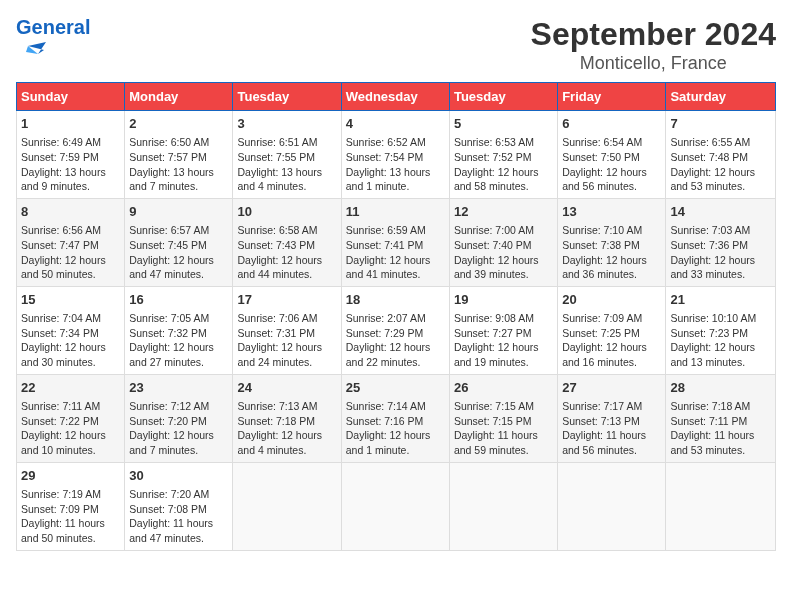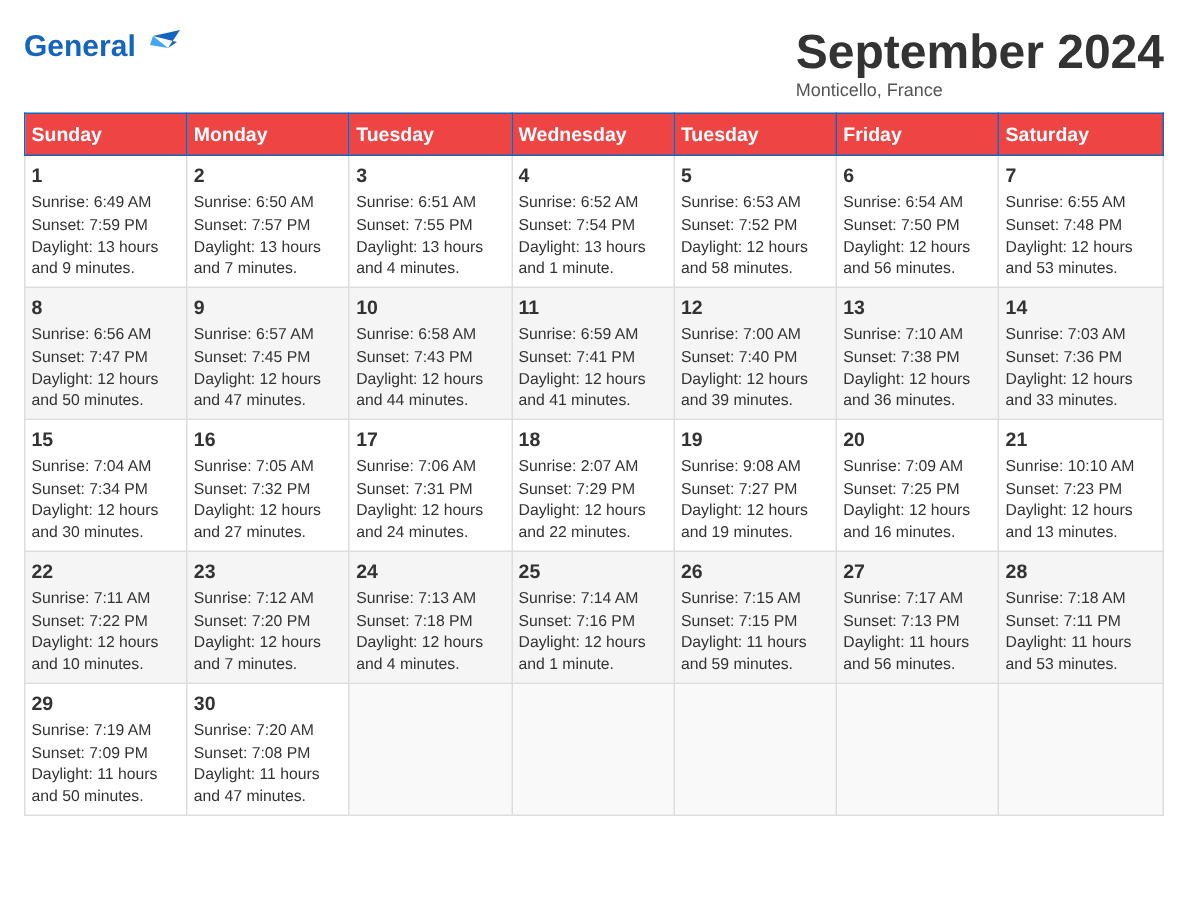--- a/index.html
+++ b/index.html
@@ -23,29 +23,29 @@
     .logo-text {
       font-size: 20px;
       font-weight: bold;
       color: #333;
       line-height: 1.1;
     }
     .logo-text span {
       color: #1565c0;
     }
     .title-block {
-      text-align: left;
+      text-align: center;
     }
     .month-title {
       font-size: 32px;
       font-weight: bold;
       color: #333;
     }
     .subtitle {
-      font-size: 12px;
+      font-size: 18px;
       color: #555;
     }
     table {
       width: 100%;
       border-collapse: collapse;
       font-size: 11px;
     }
     thead tr {
       background-color: #ef4444;
       color: #fff;
@@ -81,21 +81,21 @@
     .empty {
       background: #f9f9f9;
     }
   </style>
 </head>
 <body>
 
 <div class="header">
   <div class="logo">
     <div>
-      <div style="display:flex;align-items:center;">
+      <div style="display:flex;align-items:flex-start;flex-direction:column;">
         <span class="logo-text"><span>General</span></span>
         <svg width="30" height="30" viewBox="0 0 30 30" style="margin-left:2px;">
           <polygon points="10,8 28,4 20,16 26,12" fill="#1565c0"></polygon>
           <polygon points="10,8 20,16 8,14" fill="#42a5f5"></polygon>
         </svg>
       </div>
     </div>
   </div>
   <div class="title-block">
     <div class="month-title">September 2024</div>

